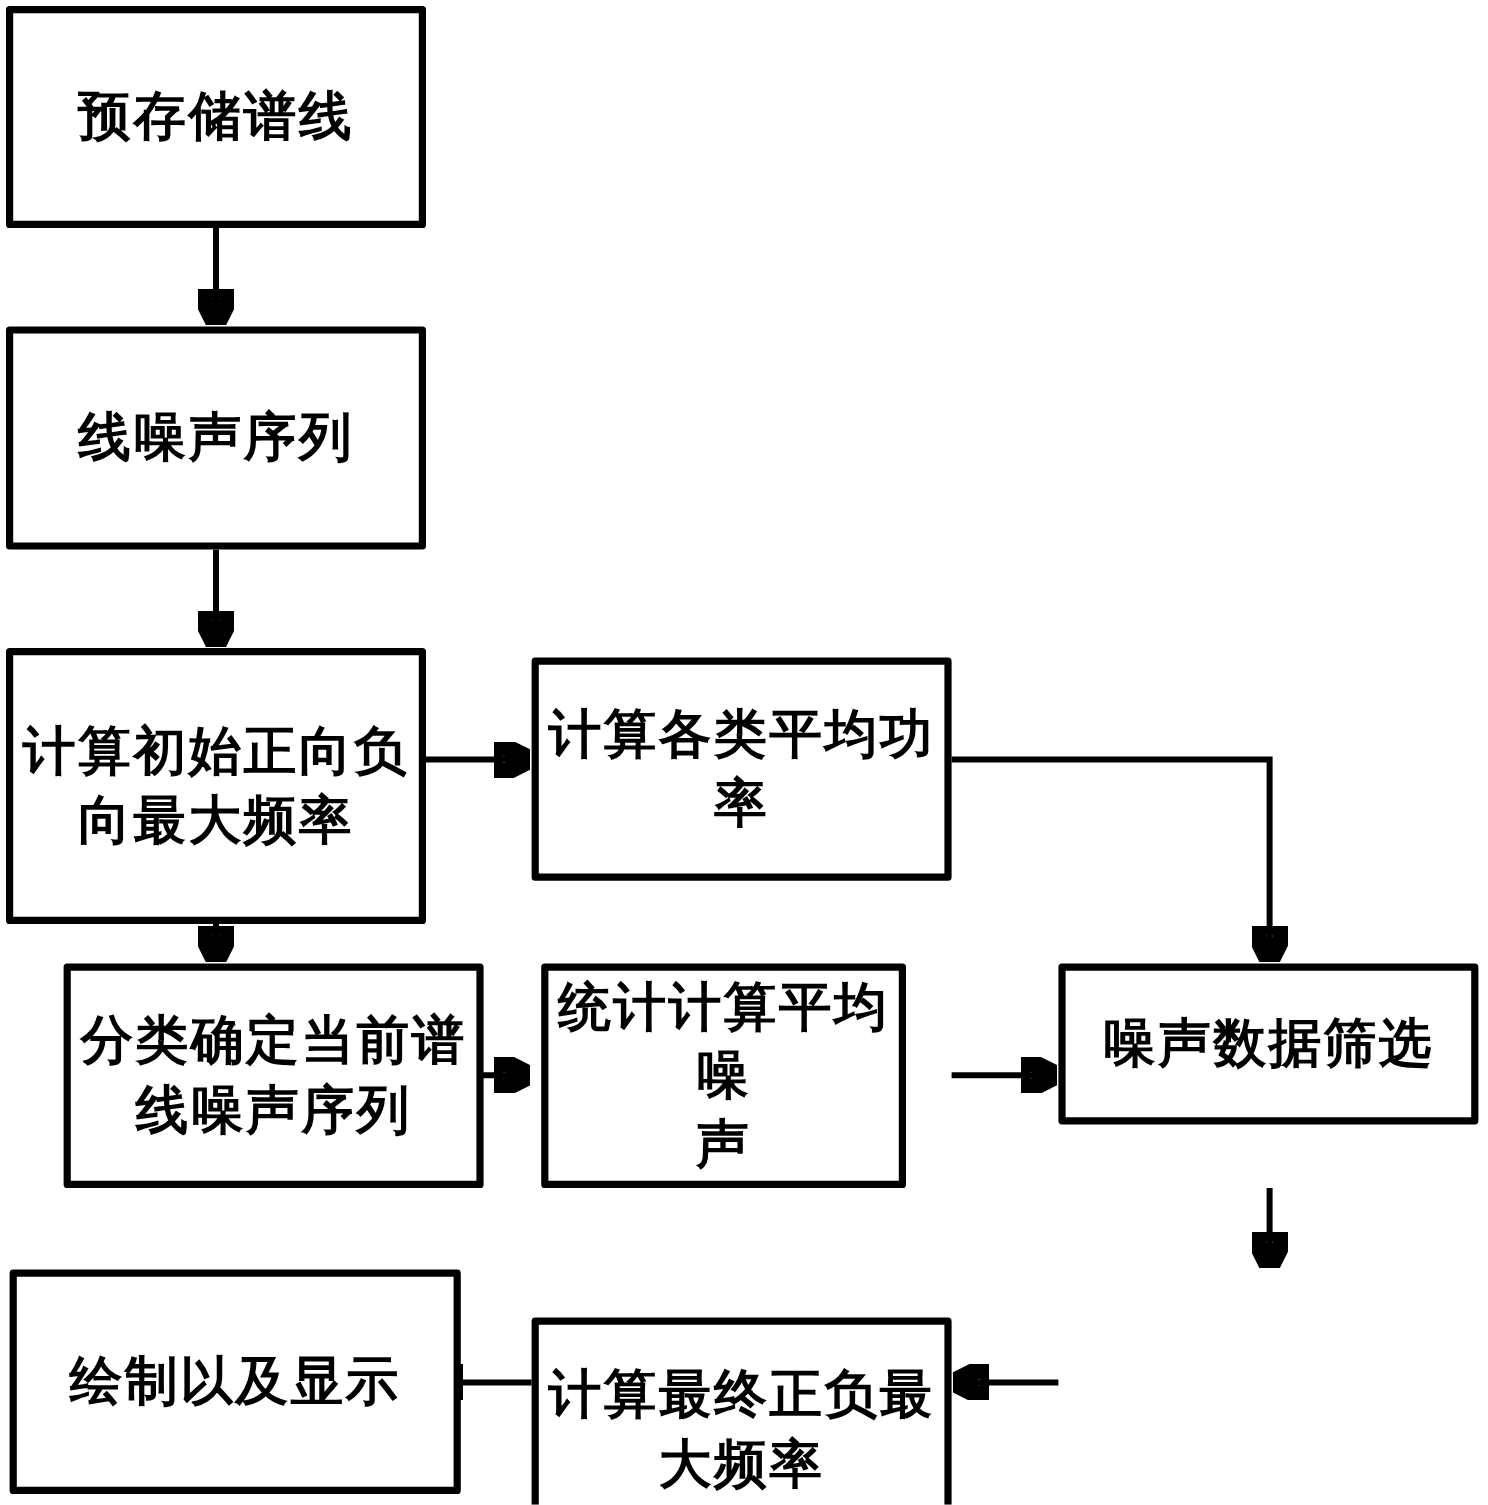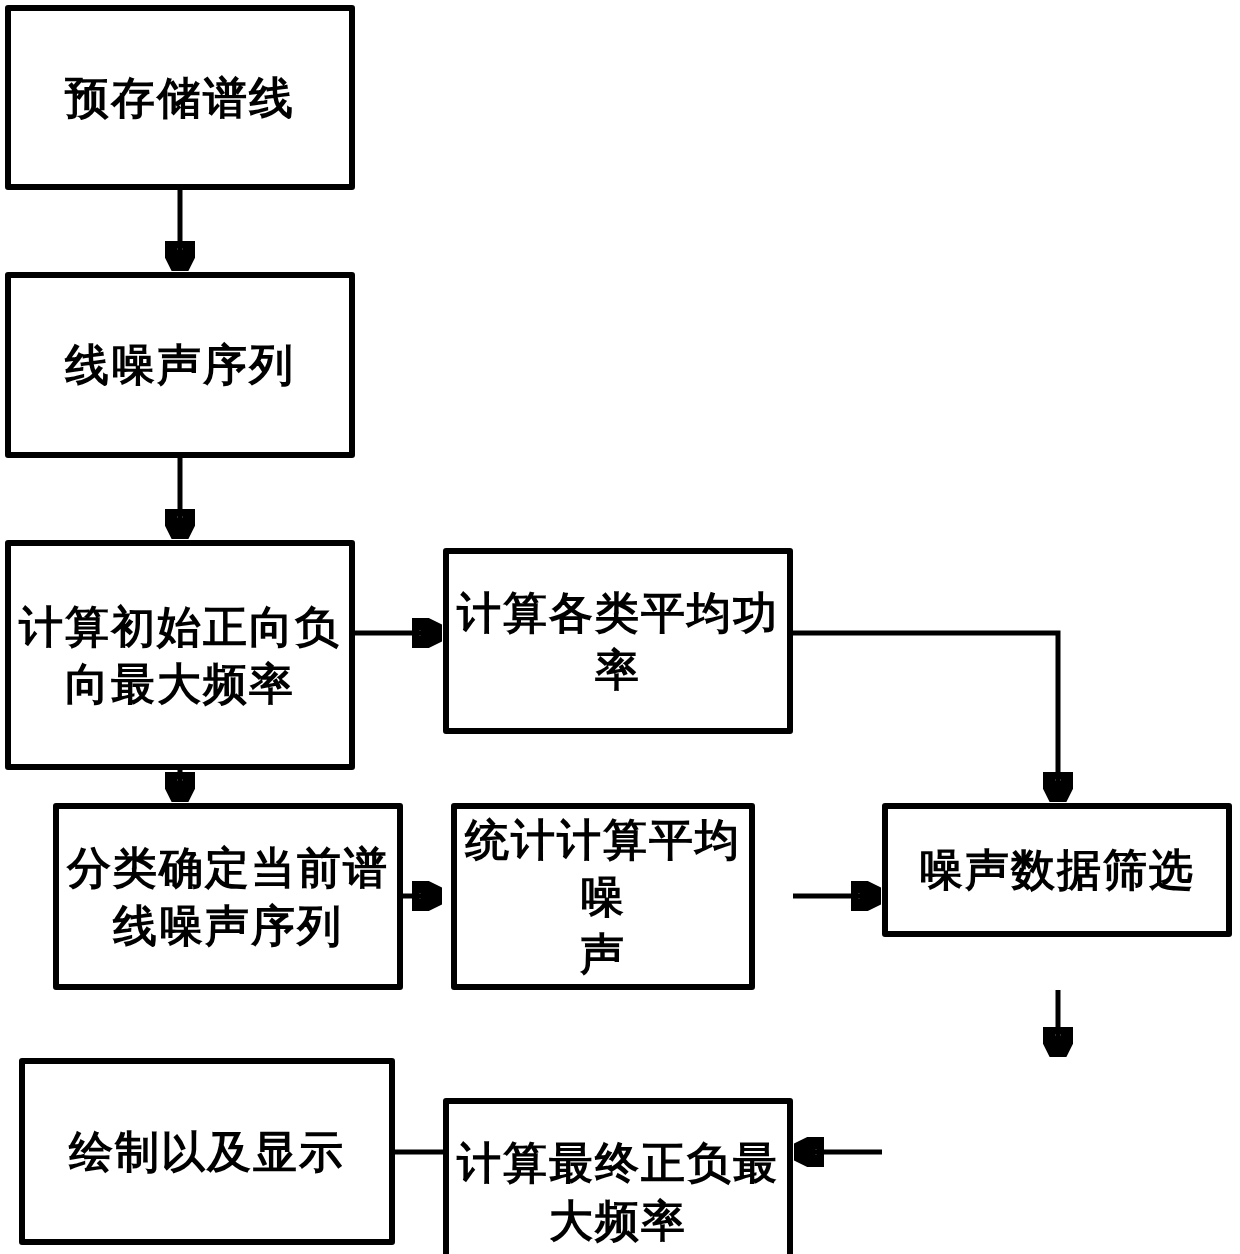--- a/index.html
+++ b/index.html
@@ -48,21 +48,21 @@
   
   .n1  { left: 5px;   top: 5px;    width: 350px; height: 185px; }
   .n2  { left: 5px;   top: 272px;  width: 350px; height: 186px; }
   .n3  { left: 5px;   top: 540px;  width: 350px; height: 230px; }
   .n4  { left: 443px; top: 548px;  width: 350px; height: 186px; text-align: center; }
   .n5  { left: 5px;   top: 803px;  width: 350px; height: 187px; margin-left: 48px; }
   .n6  { left: 451px; top: 803px;  width: 304px; height: 187px; }
   .n7  { left: 882px; top: 803px;  width: 350px; height: 134px; }
   .n8  { left: 882px; top: 1058px; width: 350px; height: 187px; }
   .n9  { left: 443px; top: 1098px; width: 350px; height: 187px; }
-  .n10 { left: 19px;   top: 1058px; width: 376px; height: 187px; }
+  .n10 { left: 8px;   top: 1058px; width: 376px; height: 187px; }
 </style>
 </head>
 <body>
 
 <div id="canvas">
 
   <svg id="connectors" viewBox="0 0 1240 1254" xmlns="http://www.w3.org/2000/svg">
     <defs>
       <marker id="arrow" viewBox="0 0 10 10" refX="9" refY="5" markerWidth="6" markerHeight="6" orient="auto-start-reverse">
         <path d="M0,0 L10,5 L0,10 z" fill="#000000" stroke="none"></path>

